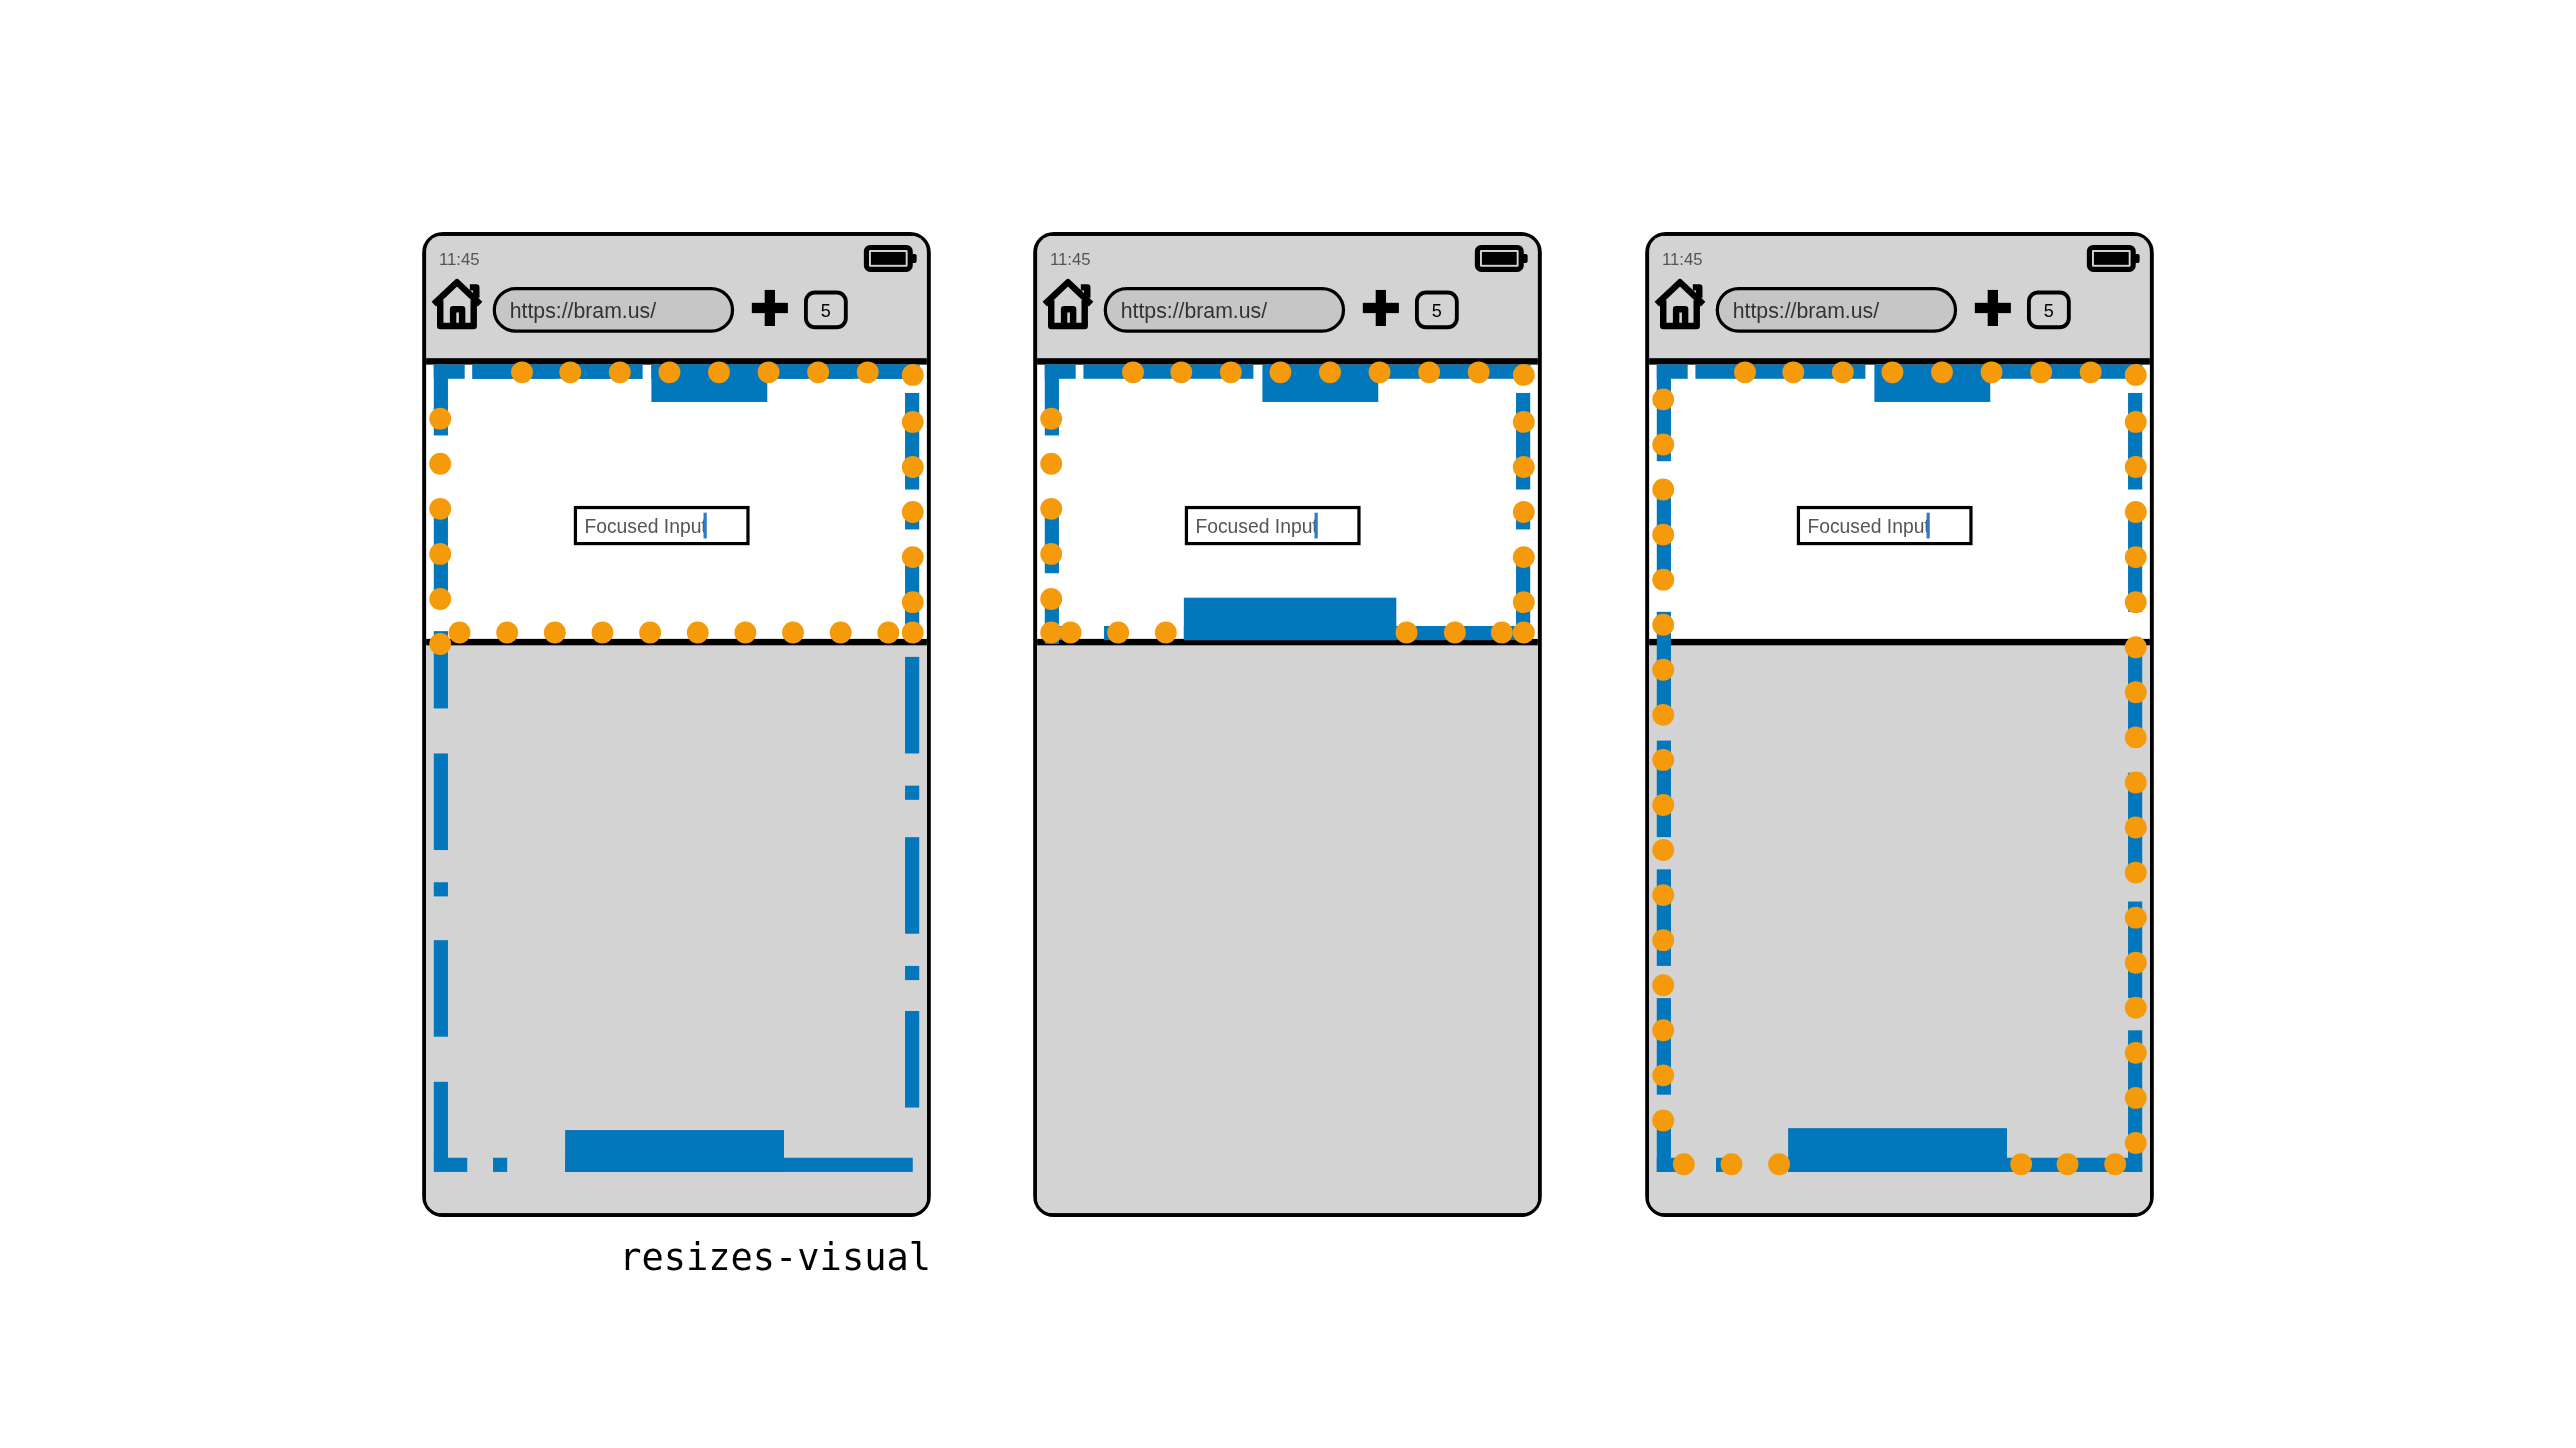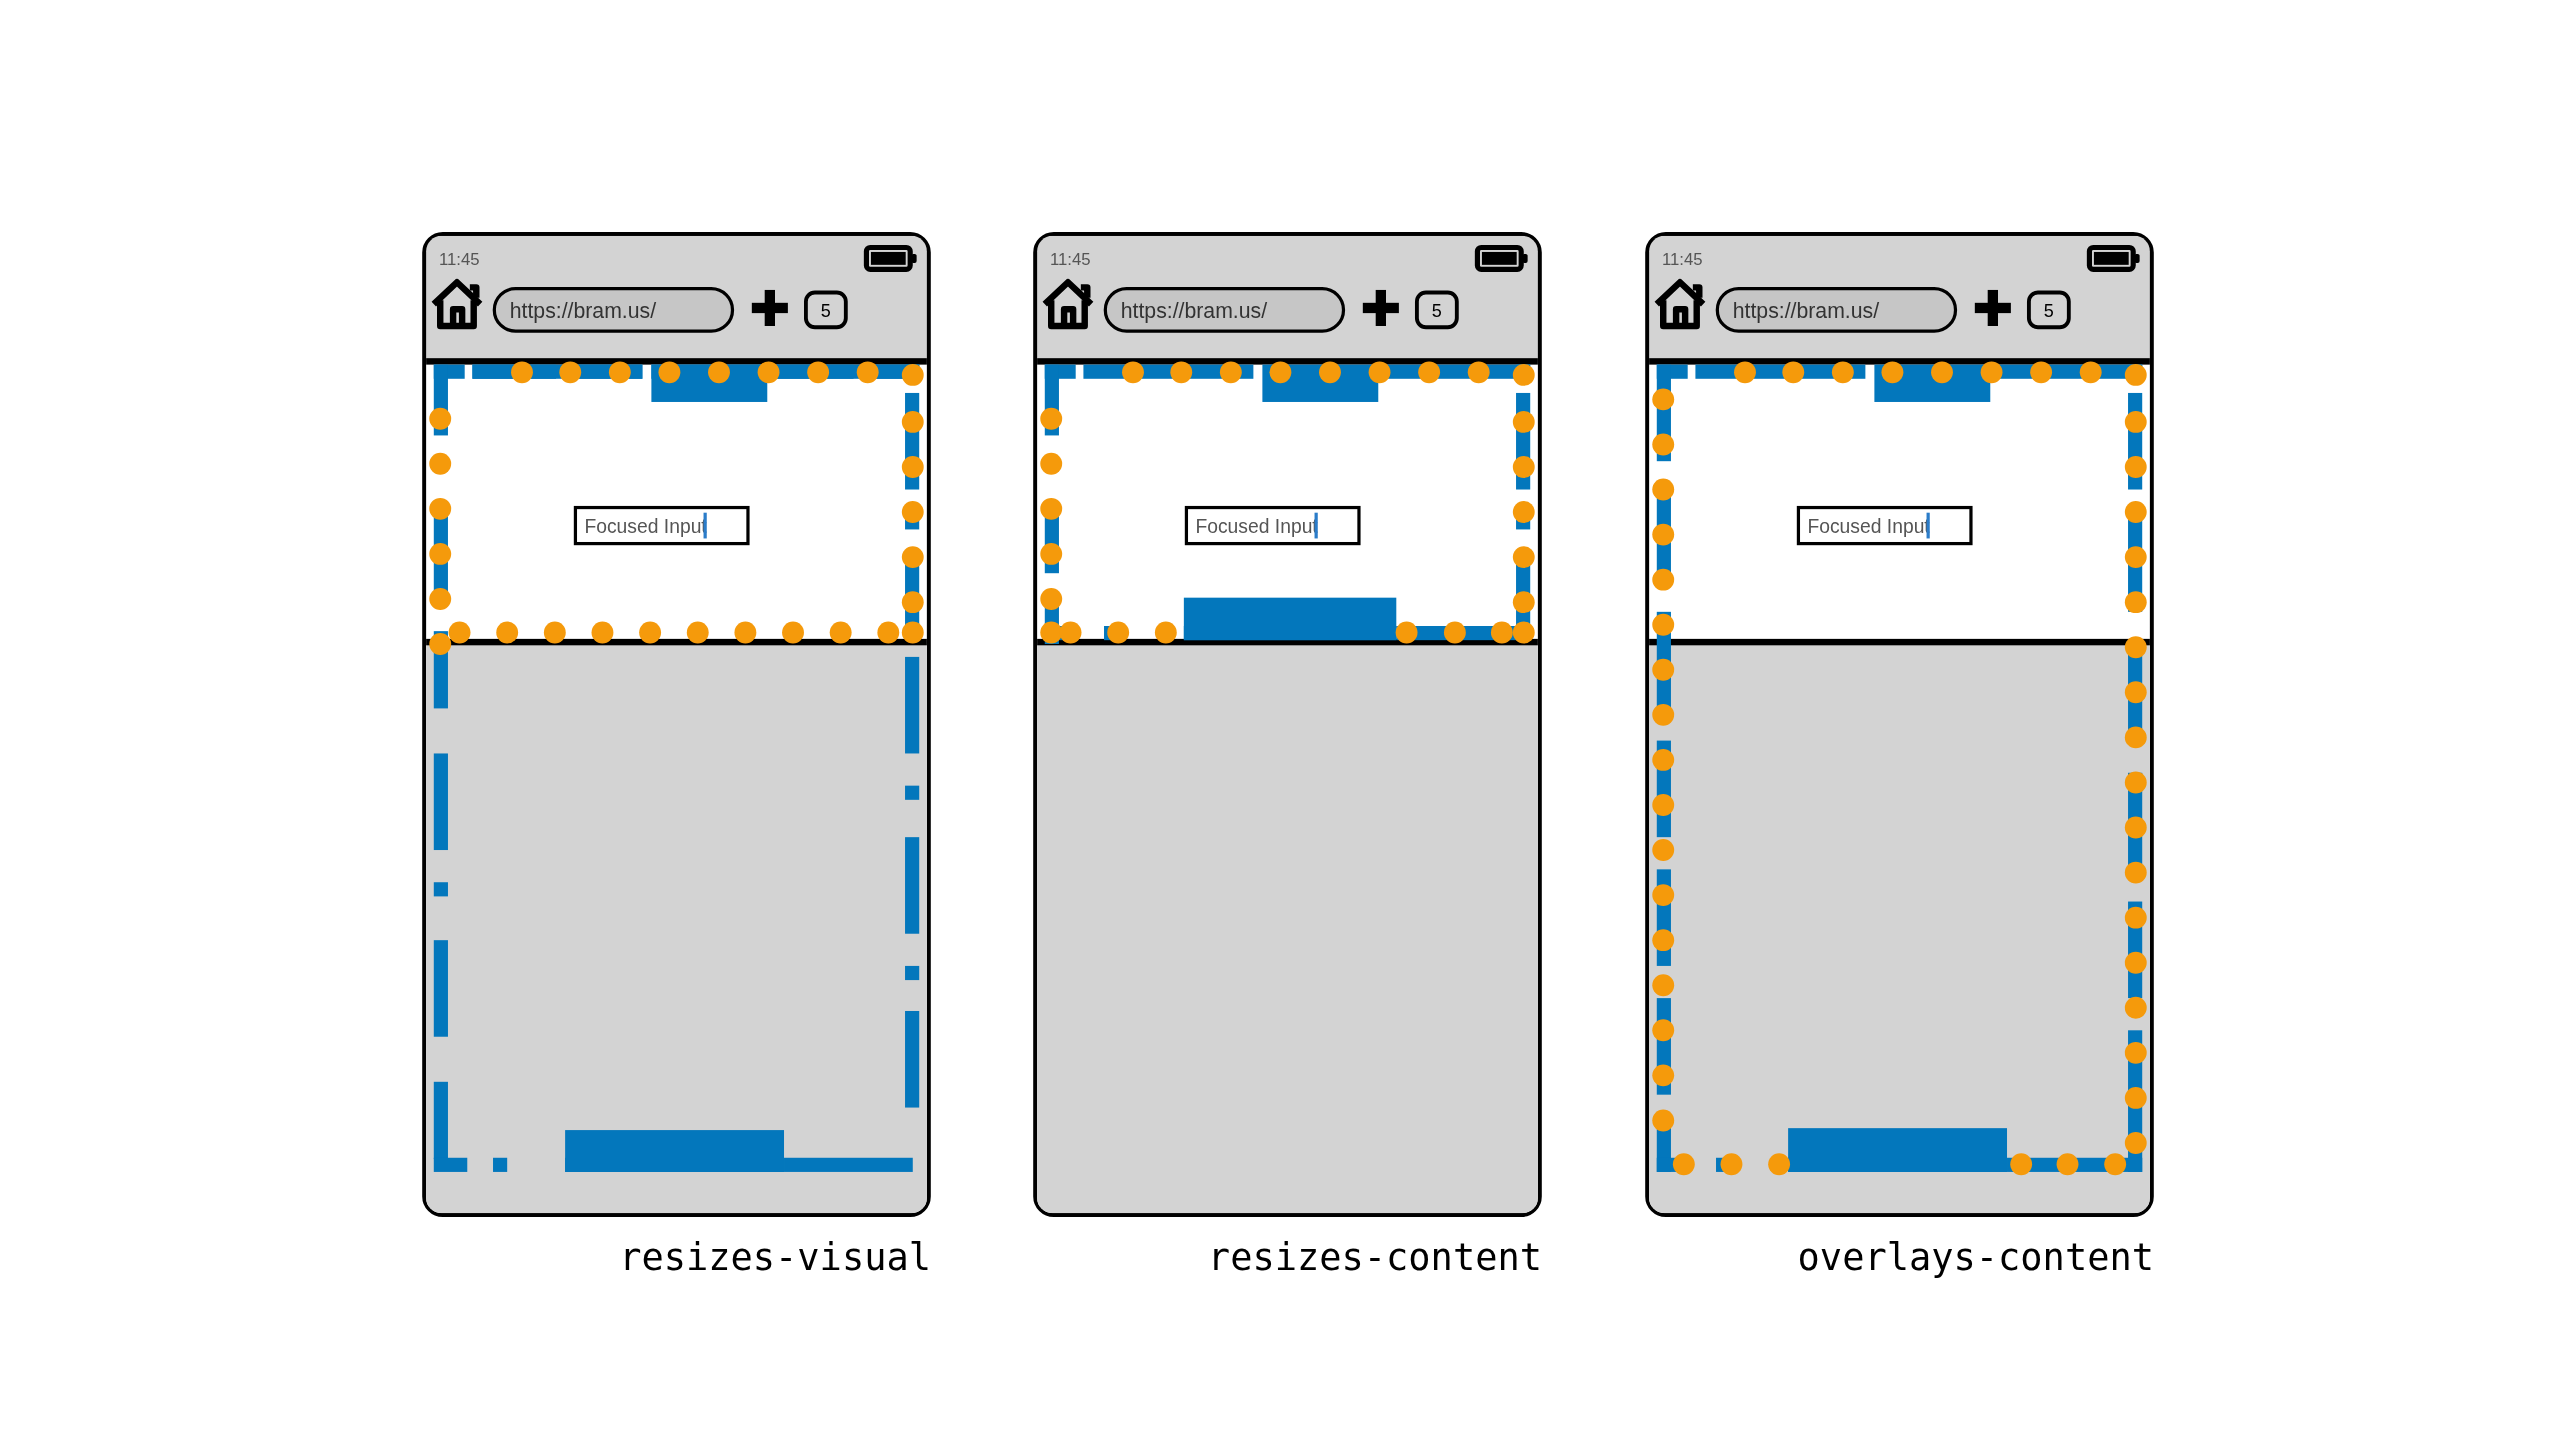--- a/index.html
+++ b/index.html
@@ -270,21 +270,20 @@
           </g>
 
           <g>
             <rect x="238" y="428" width="268" height="56" fill="#ffffff" stroke="#000" stroke-width="5"></rect>
             <text x="252" y="467" font-family="Liberation Sans, sans-serif" font-size="30" fill="#555555">Focused Input</text>
             <rect x="437" y="436" width="5" height="40" fill="#2b7cc9"></rect>
           </g>
         </g>
       </svg>
     </div>
-    <div class="caption">resizes-content</div>
   </div>
 
   <div class="phone-col c3">
     <div class="phone">
       <svg width="509" height="985" viewBox="0 0 790 1530" xmlns="http://www.w3.org/2000/svg">
         <defs>
           <clipPath id="clipBody3">
               <rect x="6" y="6" width="778" height="1518" rx="24" ry="24"></rect>
             </clipPath>
         </defs>
@@ -413,17 +412,16 @@
           </g>
 
           <g>
             <rect x="238" y="428" width="268" height="56" fill="#ffffff" stroke="#000" stroke-width="5"></rect>
             <text x="252" y="467" font-family="Liberation Sans, sans-serif" font-size="30" fill="#555555">Focused Input</text>
             <rect x="437" y="436" width="5" height="40" fill="#2b7cc9"></rect>
           </g>
         </g>
       </svg>
     </div>
-    <div class="caption">overlays-content</div>
   </div>
 
 </div>
 
 
 </body></html>

